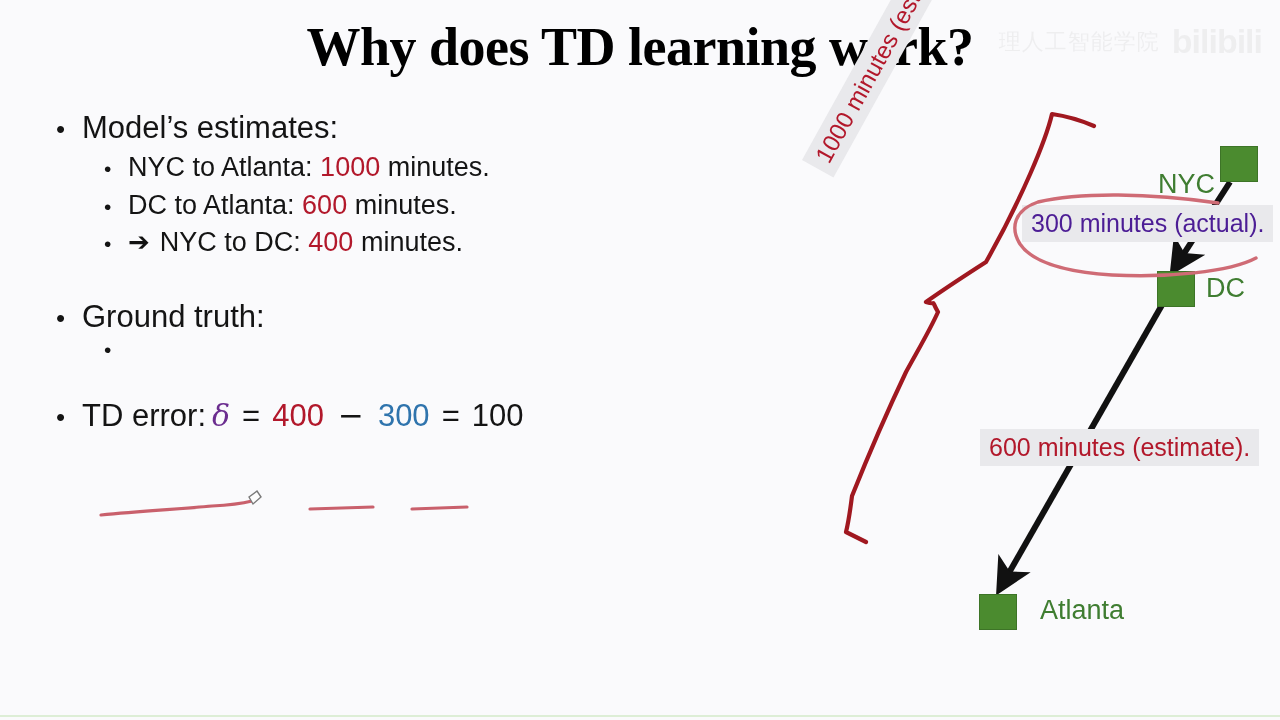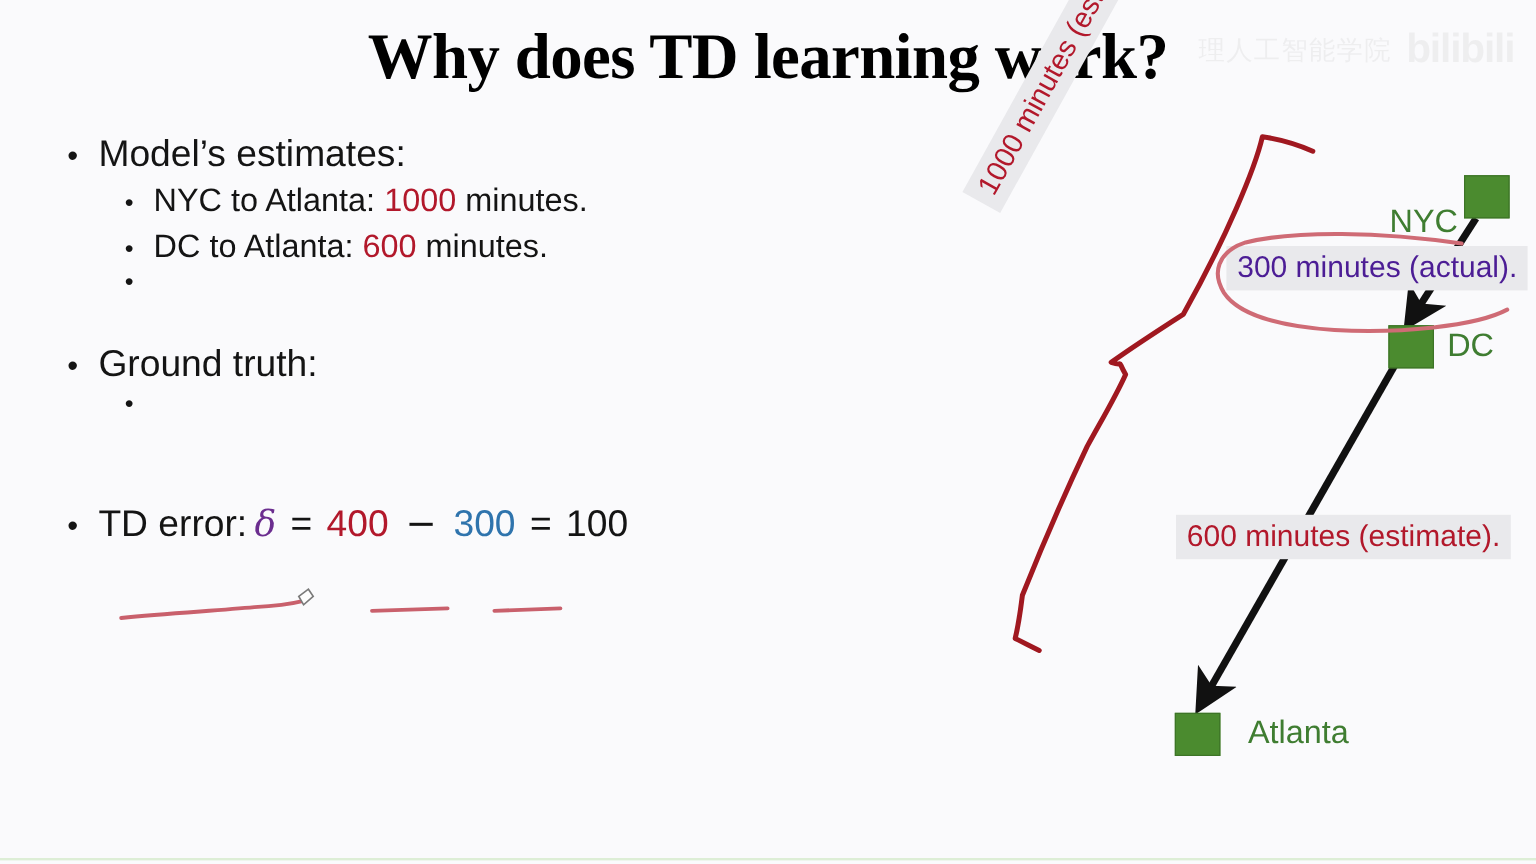--- a/index.html
+++ b/index.html
@@ -113,21 +113,20 @@
     font-weight: bold;
     font-size: 26px;
     padding-right: 10px;
     color: #111111;
   }
   #td-line {
     display: flex;
     align-items: baseline;
     font-size: 31px;
     color: #141414;
-    margin-top: 35px;
   }
   #td-line .eqpart { margin: 0 6px; }
   #td-line .minus {
     font-family: "DejaVu Sans", sans-serif;
     margin: 0 8px;
   }
 
   
   #ink {
     position: absolute;
@@ -216,20 +215,23 @@
 
     <div class="l2">
       <span class="bullet">•</span>
       <span>
         <span>DC to Atlanta: </span><span class="num-red">600</span><span> minutes.</span>
       </span>
     </div>
 
     <div class="l2">
       <span class="bullet">•</span>
+      <span>
+        <span class="arrow-glyph">➔</span><span>NYC to DC: </span><span class="num-red">400</span><span> minutes.</span>
+      </span>
     </div>
 
     <div class="gap-lg"></div>
 
     <div class="l1">
       <span class="bullet">•</span>
       <span>Ground truth:</span>
     </div>
 
     <div class="l2">

